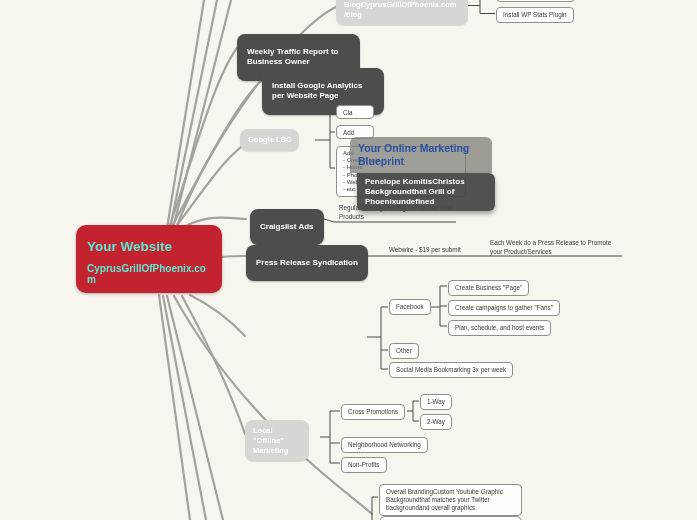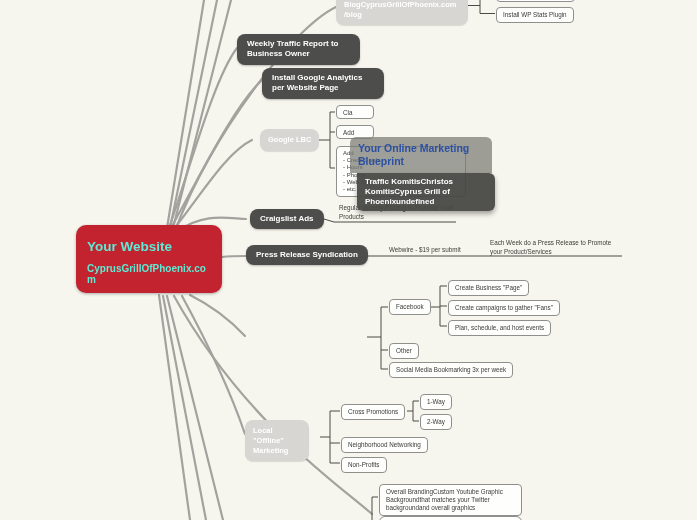--- a/index.html
+++ b/index.html
@@ -6,21 +6,21 @@
   #canvas{
     position:relative; width:697px; height:520px; overflow:hidden;
     background:#f7f6ee;
     font-family:"Liberation Sans", sans-serif;
     -webkit-font-smoothing:antialiased;
   }
   #wires{position:absolute;left:0;top:0;z-index:1;}
   .node{position:absolute; box-sizing:border-box; z-index:2;}
   .node-dark{
     background:#4d4d4b; color:#ffffff; font-weight:bold; font-size:8px; line-height:1.3;
-    border-radius:8px; padding:5px 10px; box-shadow:0 1px 2px rgba(0,0,0,.25);
+    border-radius:8px; padding:13px 10px; box-shadow:0 1px 2px rgba(0,0,0,.25);
   }
   .node-light{
     background:#d7d6d2; color:#ffffff; font-weight:bold; font-size:7.5px; line-height:1.3;
     border-radius:8px; padding:6px 8px; box-shadow:0 1px 1px rgba(0,0,0,.12);
   }
   .box{
     background:#fefefc; color:#3a3a38; font-size:6.3px; line-height:1.25;
     border:1px solid #8f8f8c; border-radius:4px; padding:3px 6px; white-space:nowrap;
   }
   .txt{
@@ -92,21 +92,21 @@
   </div>
 
   <div class="node node-light pre" style="left:336px; top:-14px; width:132px; padding:14px 8px 5px; border-radius:8px;">BlogCyprusGrillOfPhoenix.com
 /blog</div>
   <div class="node box" style="left:496px; top:-9px; width:79px; height:11px; padding:0;"></div>
   <div class="node box" style="left:496px; top:7px;">Install WP Stats Plugin</div>
 
   <div class="node node-dark" style="left:237px; top:34px; width:123px;">Weekly Traffic Report to Business Owner</div>
   <div class="node node-dark" style="left:262px; top:68px; width:122px;">Install Google Analytics per Website Page</div>
 
-  <div class="node node-light" style="left:260px; top:129px;text-align:center;">Google LBC</div>
+  <div class="node node-light" style="left:240px; top:129px;text-align:center;">Google LBC</div>
   <div class="node box clip" style="left:336px; top:105px; width:38px; height:14px;">Cla</div>
   <div class="node box clip" style="left:336px; top:125px; width:38px; height:14px;">Add</div>
   <div class="node box" style="left:336px; top:146px; width:130px; font-size:6px; line-height:1.2;">
     <div>Add</div>
     <div class="pre">- Credit Cards
 - Hours
 - Photos
 - Web Site
 - etc.</div>
   </div>
@@ -130,16 +130,16 @@
   <div class="node box" style="left:420px; top:394px;">1-Way</div>
   <div class="node box" style="left:420px; top:414px;">2-Way</div>
   <div class="node box" style="left:341px; top:437px;">Neighborhood Networking</div>
   <div class="node box" style="left:341px; top:457px;">Non-Profits</div>
 
   <div class="node box" style="left:379px; top:484px; width:143px; white-space:normal;">Overall BrandingCustom Youtube Graphic Backgroundthat matches your Twitter backgroundand overall graphics</div>
   <div class="node box" style="left:379px; top:516px; width:143px; height:10px; border-radius:6px 6px 0 0; padding:0;"></div>
 
   <div id="tooltip">
     <div id="tooltip-head">Your Online Marketing Blueprint</div>
-    <div id="tooltip-body">Traffic KomitisChristos KomitisCyprus Grill of Phoenixundefined</div>
+    <div id="tooltip-body">Penelope KomitisChristos Backgroundthat Grill of Phoenixundefined</div>
   </div>
 
 </div>
 
 </body></html>

